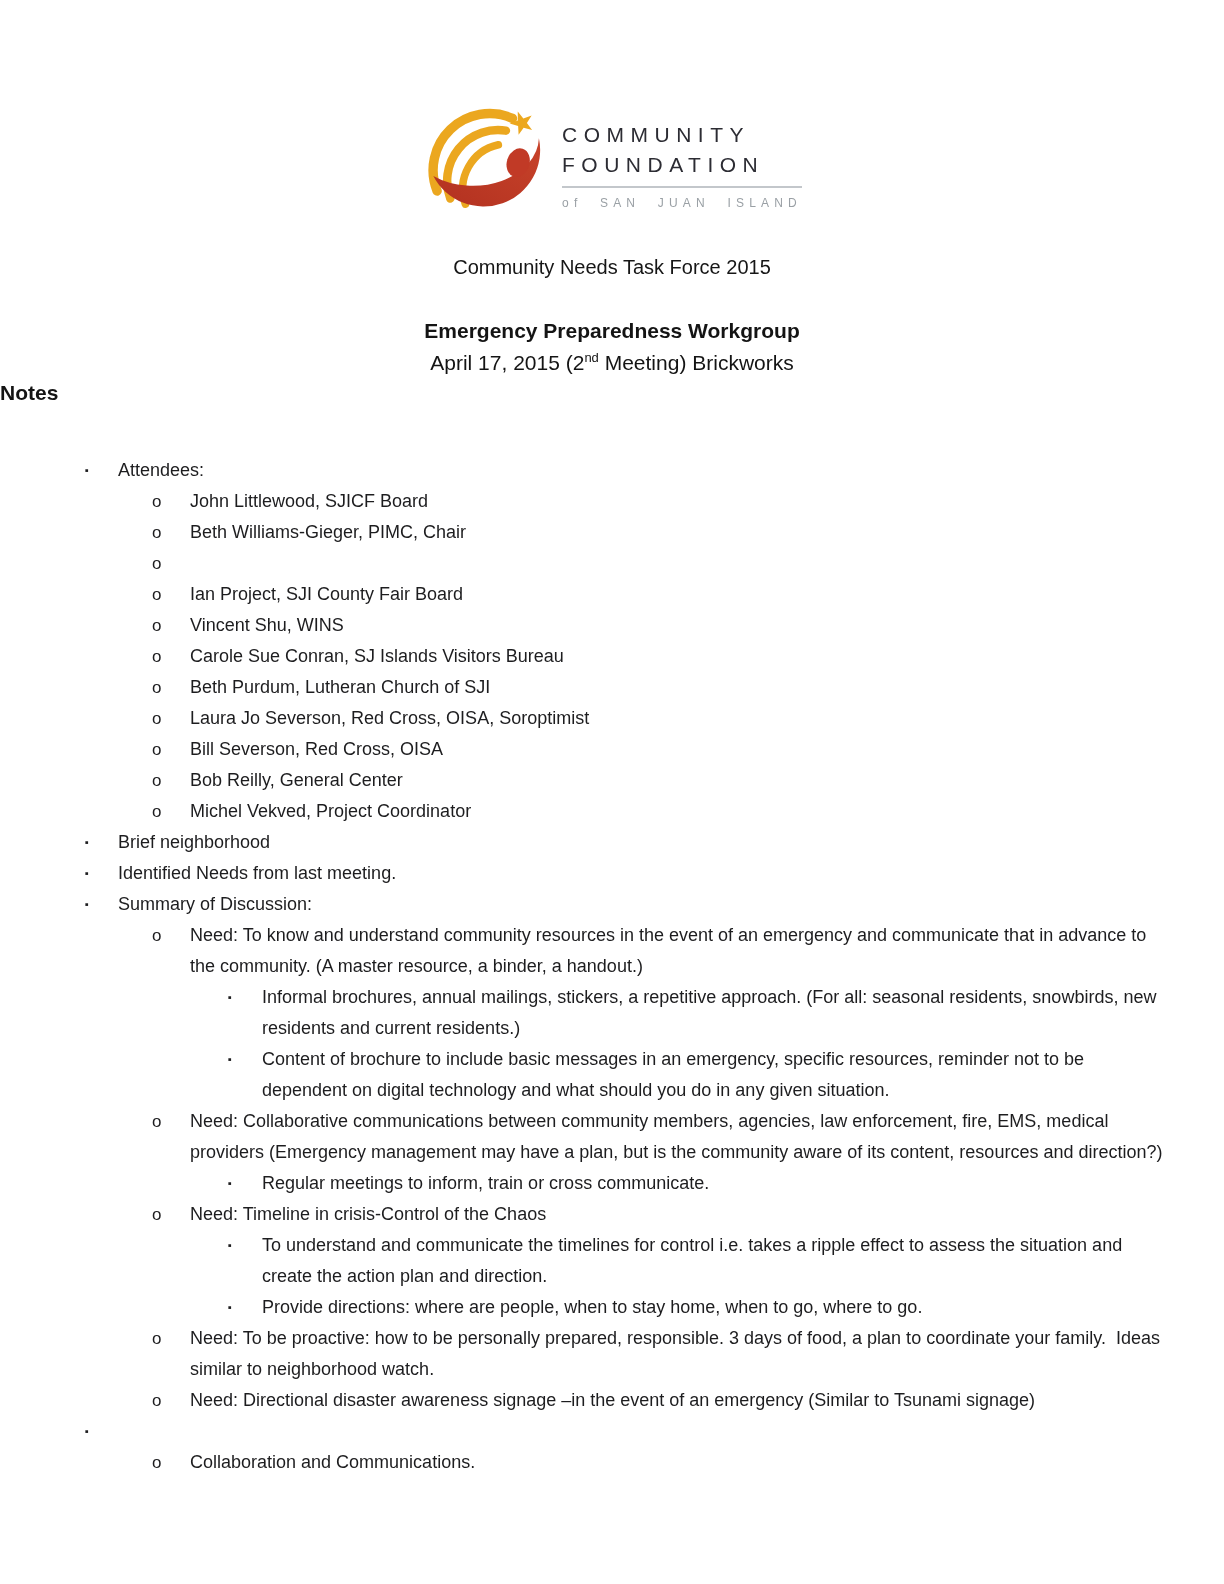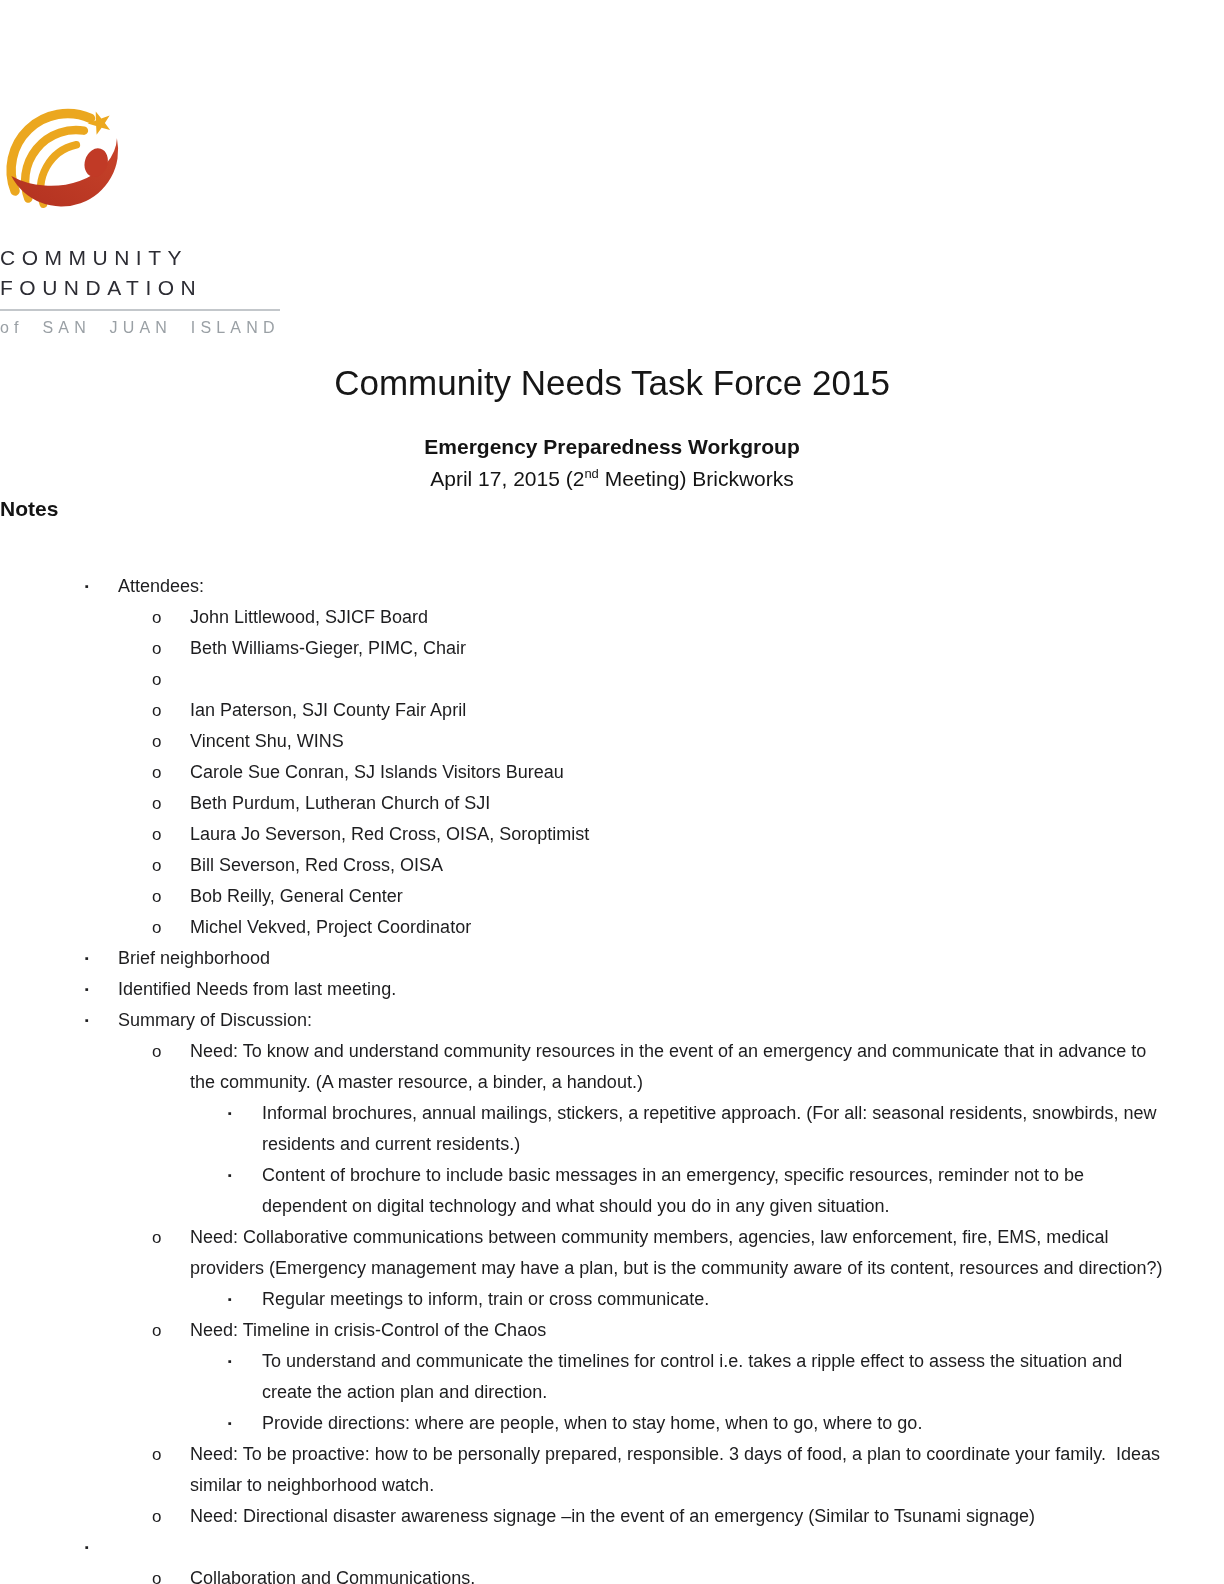--- a/index.html
+++ b/index.html
@@ -3,28 +3,28 @@
 <meta charset="utf-8">
 <style>
   * { margin:0; padding:0; box-sizing:border-box; }
   html,body { background:#ffffff; }
   .page {
     width:1224px; height:1584px; background:#ffffff;
     font-family:"Liberation Sans", sans-serif; color:#1d1d1f;
     padding-top:95px; overflow:hidden;
   }
   
-  .logo { display:flex; align-items:flex-start; justify-content:center; gap:8px;flex-direction:column; }
+  .logo { display:flex; align-items:center; justify-content:center; gap:8px; }
   .logo-mark { width:132px; height:126px; }
   .logo-text { display:flex; flex-direction:column; padding-top:14px; }
   .logo-line { font-size:21px; letter-spacing:6.5px; color:#2c2c33; line-height:30px; white-space:nowrap; }
   .logo-divider { border:none; border-top:2px solid #c3c7cb; margin:6px 0 8px; }
-  .logo-tagline { font-size:16px; letter-spacing:5.2px; word-spacing:9px; color:#9aa0a5; white-space:nowrap; }
+  .logo-tagline { font-size:12px; letter-spacing:5.2px; word-spacing:9px; color:#9aa0a5; white-space:nowrap; }
   
-  .doc-title   { text-align:center; font-size:35px; font-weight:normal; color:#161616; margin-top:29px; line-height:34px; }
+  .doc-title   { text-align:center; font-size:20px; font-weight:normal; color:#161616; margin-top:29px; line-height:34px; }
   .doc-subtitle{ text-align:center; font-size:21px; font-weight:bold; color:#141414; margin-top:35px; line-height:24px; }
   .doc-date    { text-align:center; font-size:21px; color:#141414; margin-top:8px; line-height:24px; }
   .doc-date sup{ font-size:13px; line-height:0; }
   .doc-notes   { text-align:left; font-size:21px; font-weight:bold; color:#141414; margin-top:6px; line-height:24px; }
   
   .outline { margin-top:50px; padding-right:56px; font-size:18px; color:#1d1d1f; }
   .li  { display:flex; line-height:31px; align-items:flex-start; }
   .bullet { flex:none; line-height:31px; color:#1d1d1f; }
   .level-1 { padding-left:85px; }  .level-1 .bullet { width:33px; font-size:11px; }
   .level-2 { padding-left:152px; } .level-2 .bullet { width:38px; font-size:17px; }
@@ -79,21 +79,21 @@
       </div>
       <div class="li level-2">
         <span class="bullet">o</span>
         <span class="txt">Beth Williams-Gieger, PIMC, Chair</span>
       </div>
       <div class="li level-2">
         <span class="bullet">o</span>
       </div>
       <div class="li level-2">
         <span class="bullet">o</span>
-        <span class="txt">Ian Paterson, SJI County Fair April</span>
+        <span class="txt">Ian Project, SJI County Fair Board</span>
       </div>
       <div class="li level-2">
         <span class="bullet">o</span>
         <span class="txt">Vincent Shu, WINS</span>
       </div>
       <div class="li level-2">
         <span class="bullet">o</span>
         <span class="txt">Carole Sue Conran, SJ Islands Visitors Bureau</span>
       </div>
       <div class="li level-2">

